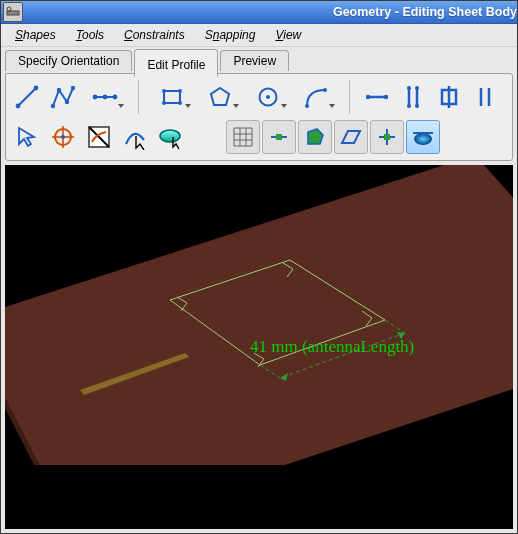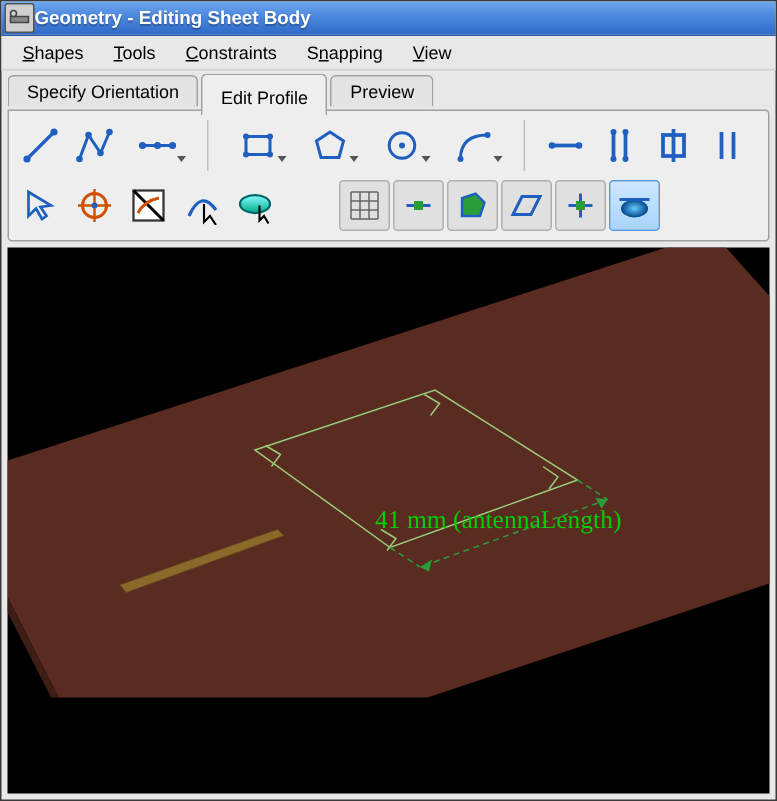--- a/index.html
+++ b/index.html
@@ -39,35 +39,37 @@
     border: 1px solid #555;
     display: flex;
     align-items: center;
     justify-content: center;
     font-size: 10px;
     color: #333;
     border-radius: 2px;
   }
   .titlebar .title-text {
     flex: 1;
-    text-align: left;
+    text-align: right;
     text-shadow: 0 1px 1px rgba(0,0,0,0.3);
+    padding-left: 20px;
   }
   .menubar {
     height: 22px;
     background: #e8e8e8;
     display: flex;
     align-items: center;
     padding: 0 6px;
     border-bottom: 1px solid #d0d0d0;
     gap: 4px;
   }
   .menubar .menu-item {
     padding: 2px 8px;
     cursor: default;
+    font-style: italic;
   }
   .menubar .menu-item .ul {
     text-decoration: underline;
   }
   .tabstrip {
     display: flex;
     align-items: flex-start;
     height: 24px;
     padding-left: 4px;
     margin-top: 2px;

